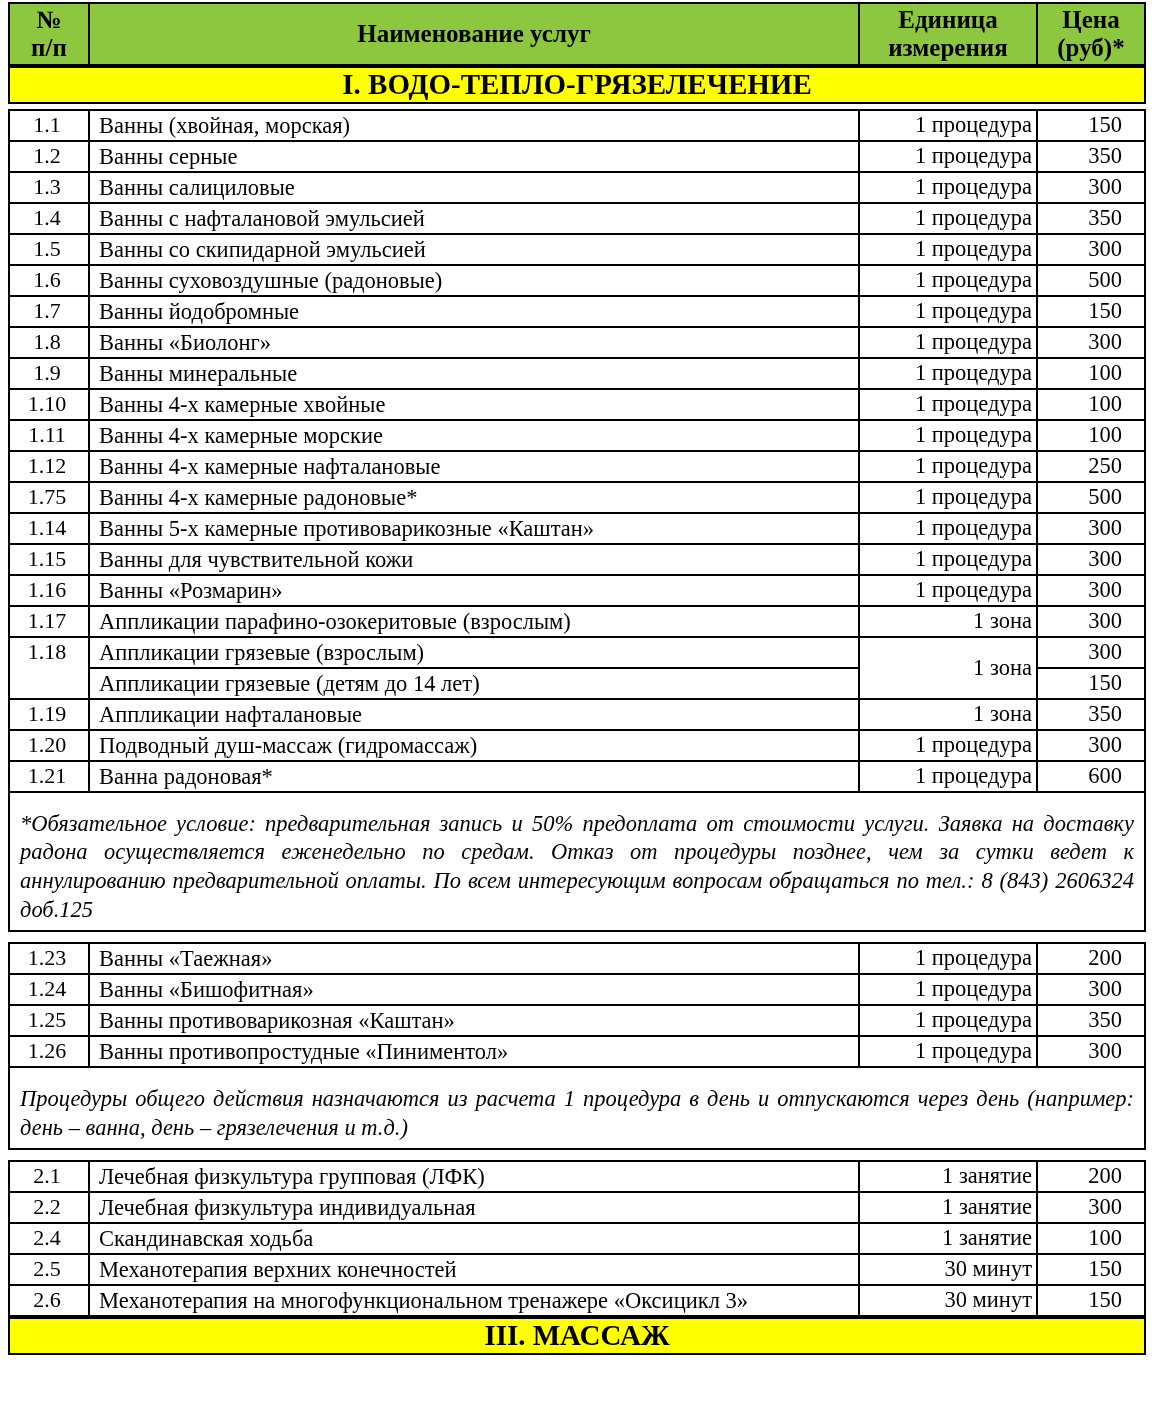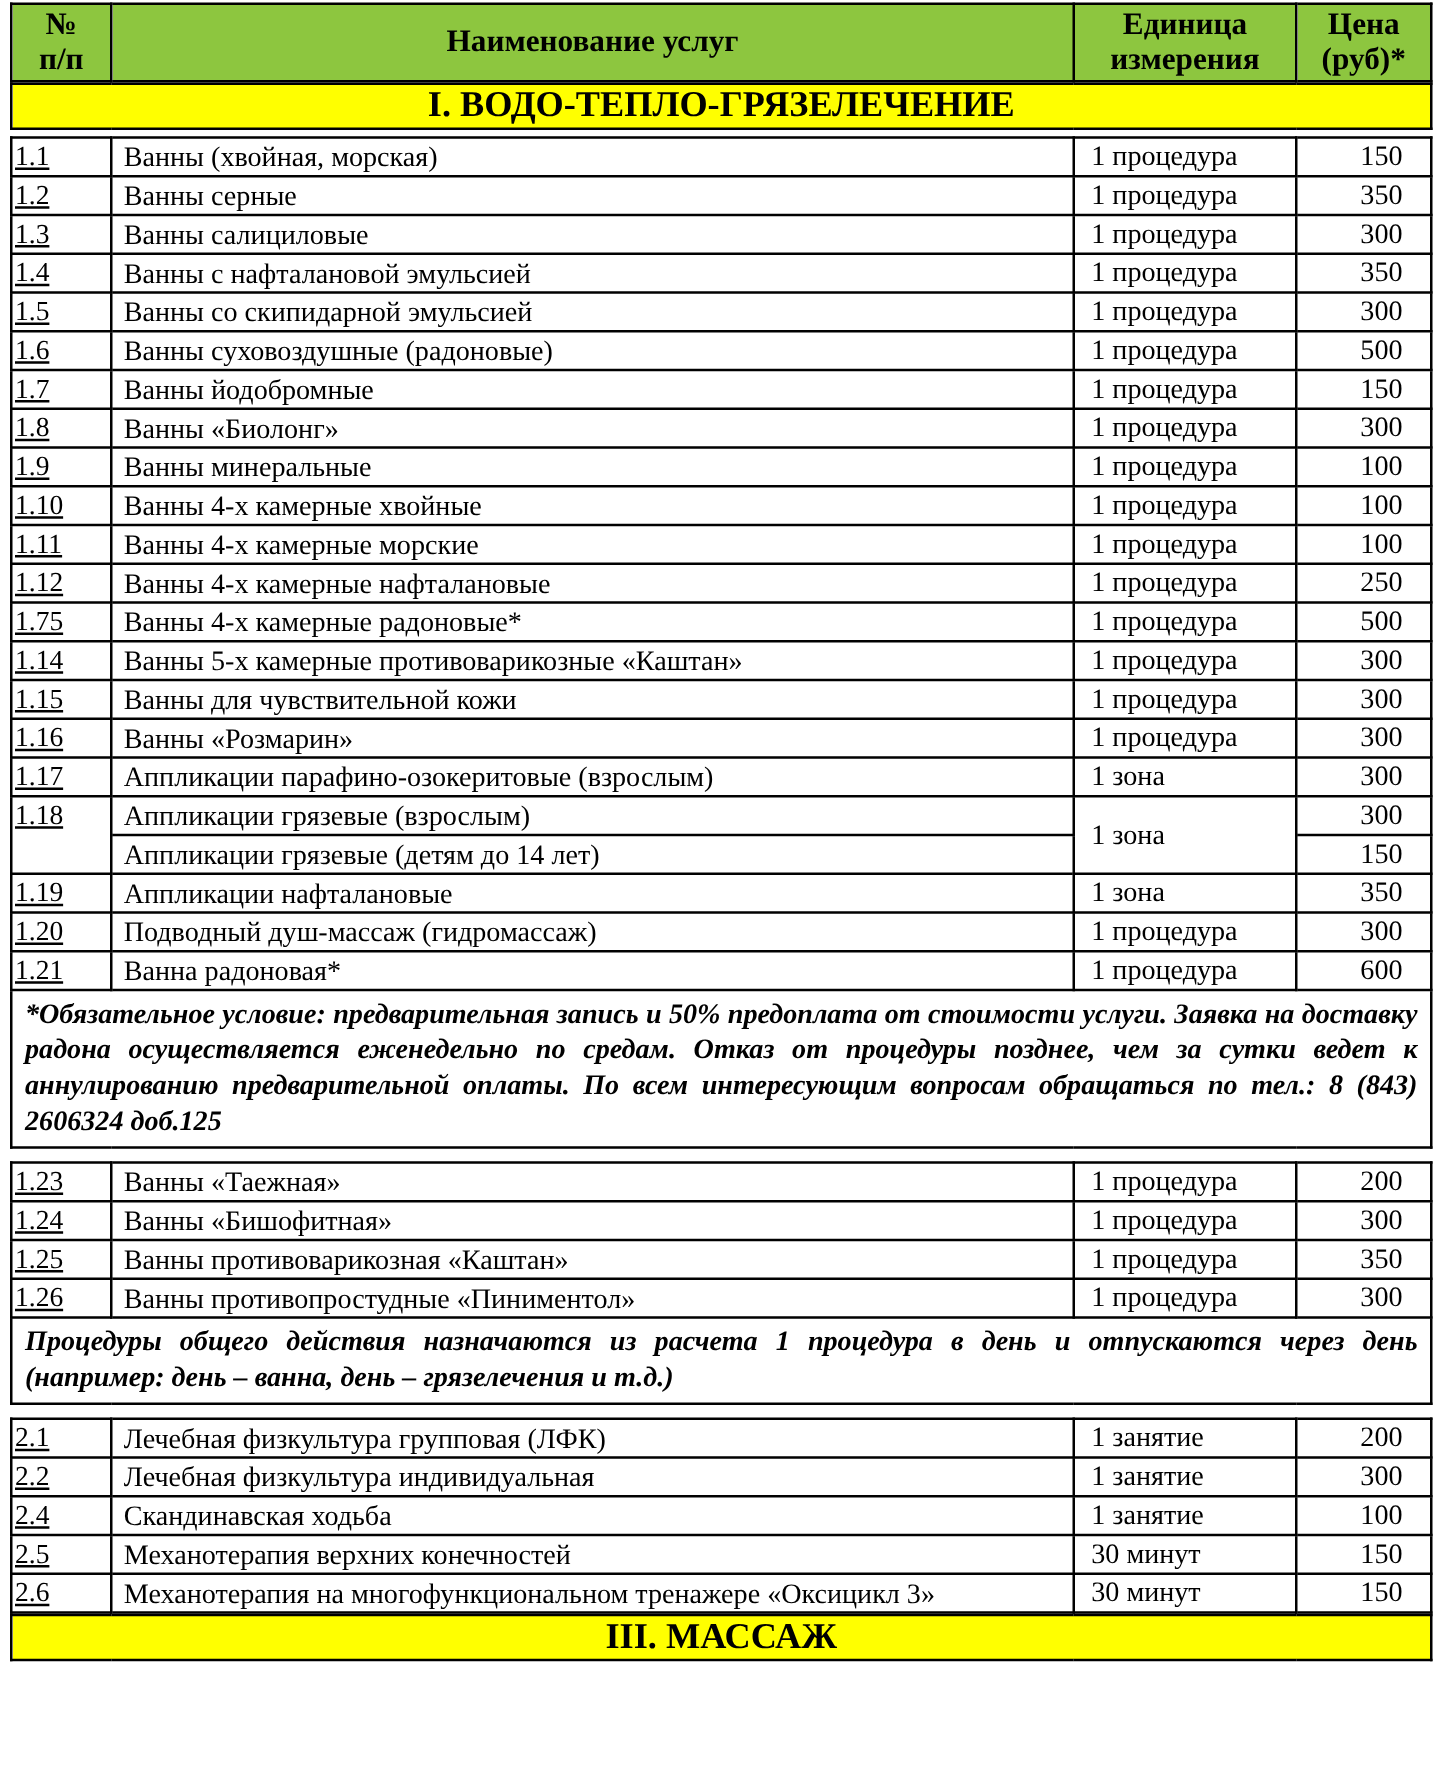--- a/index.html
+++ b/index.html
@@ -43,54 +43,53 @@
     font-weight: bold;
     font-size: 29px;
     line-height: 1.1;
     text-align: center;
     padding: 1px 2px;
     height: 35px;
     margin-top: 12px;
   }
   td.num {
     font-size: 22px;
-    text-align: left;
+    text-align: center;
     padding: 1px 6px 1px 2px;
     vertical-align: top;
     line-height: 1.18;
-    text-decoration: underline;
   }
   td.name {
     font-size: 22.5px;
     text-align: justify;
     padding: 1px 9px;
     vertical-align: top;
     line-height: 1.2;
   }
   td.unit {
     font-size: 22.5px;
-    text-align: left;
+    text-align: right;
     padding: 1px 4px 1px 13px;
     vertical-align: top;
     line-height: 1.18;
   }
   td.unit-mid { vertical-align: middle; }
   td.price {
     font-size: 22.5px;
     text-align: right;
     padding: 1px 22px 1px 2px;
     vertical-align: top;
     line-height: 1.18;
   }
   td.note {
     font-size: 22.5px;
-    font-weight: bold;
+    font-weight: normal;
     font-style: italic;
     text-align: justify;
-    padding: 4px 10px 6px 10px;
+    padding: 17px 10px 6px 10px;
     line-height: 1.27;
   }
   .gap-sm { margin-bottom: 5px; }
   .gap-md { margin-bottom: 10px; }
   .gap-none { margin-bottom: 0; }
 </style>
 </head>
 <body>
 
 <div class="page">

